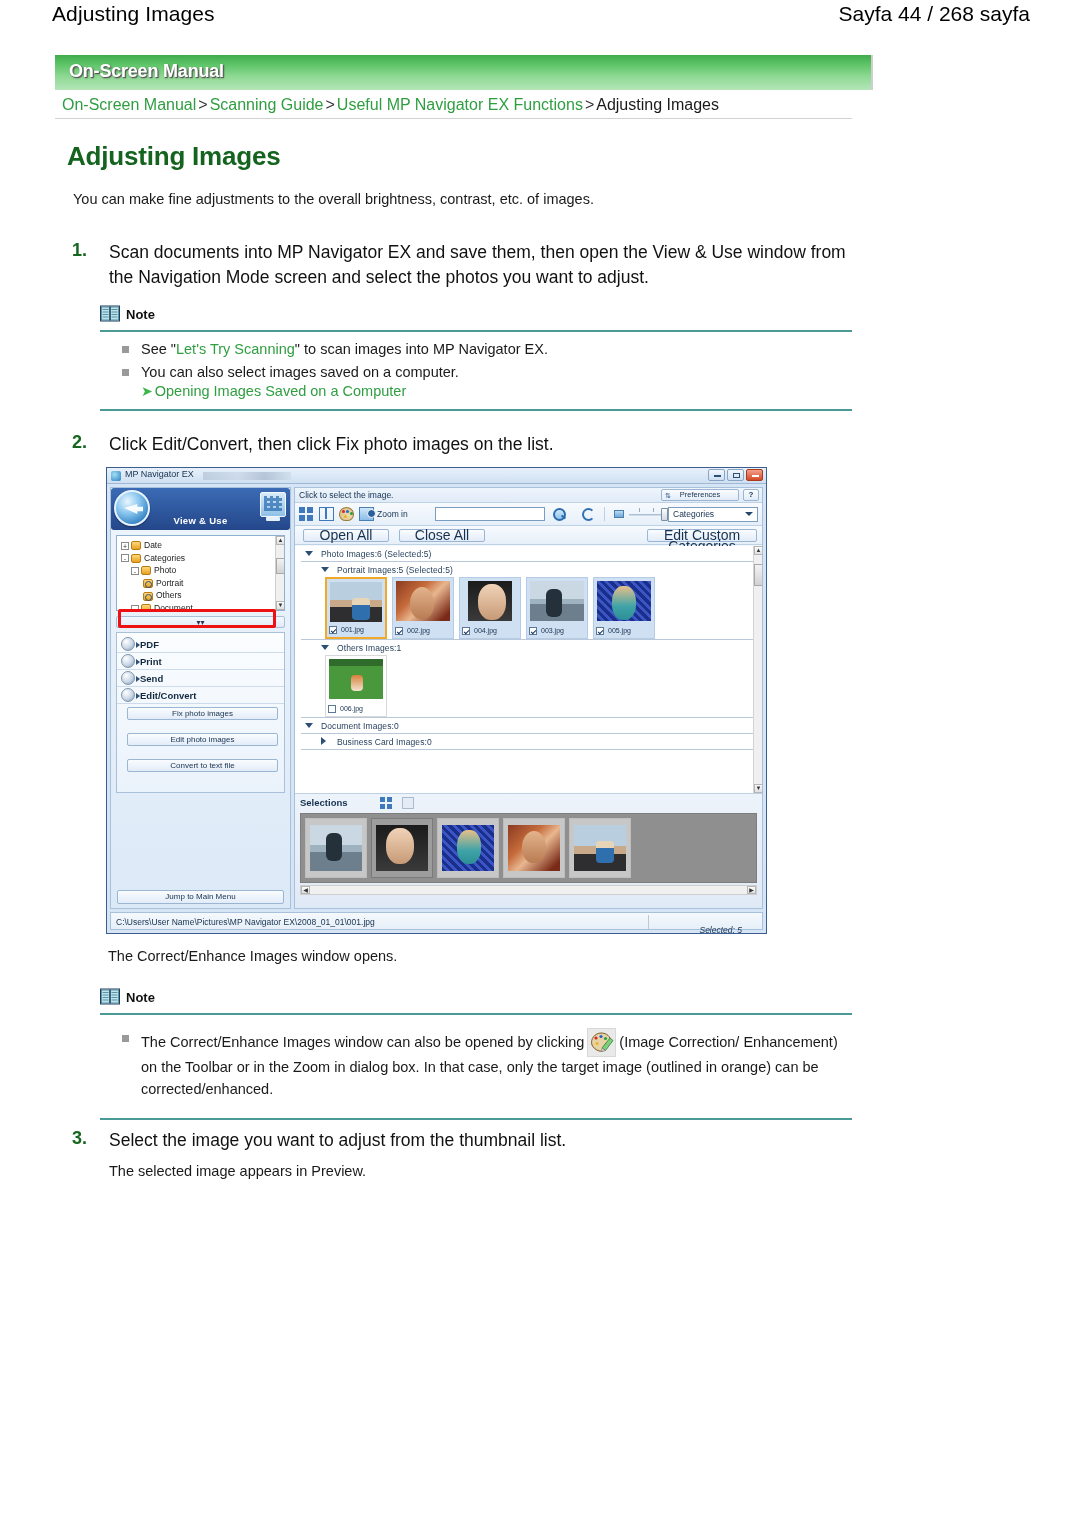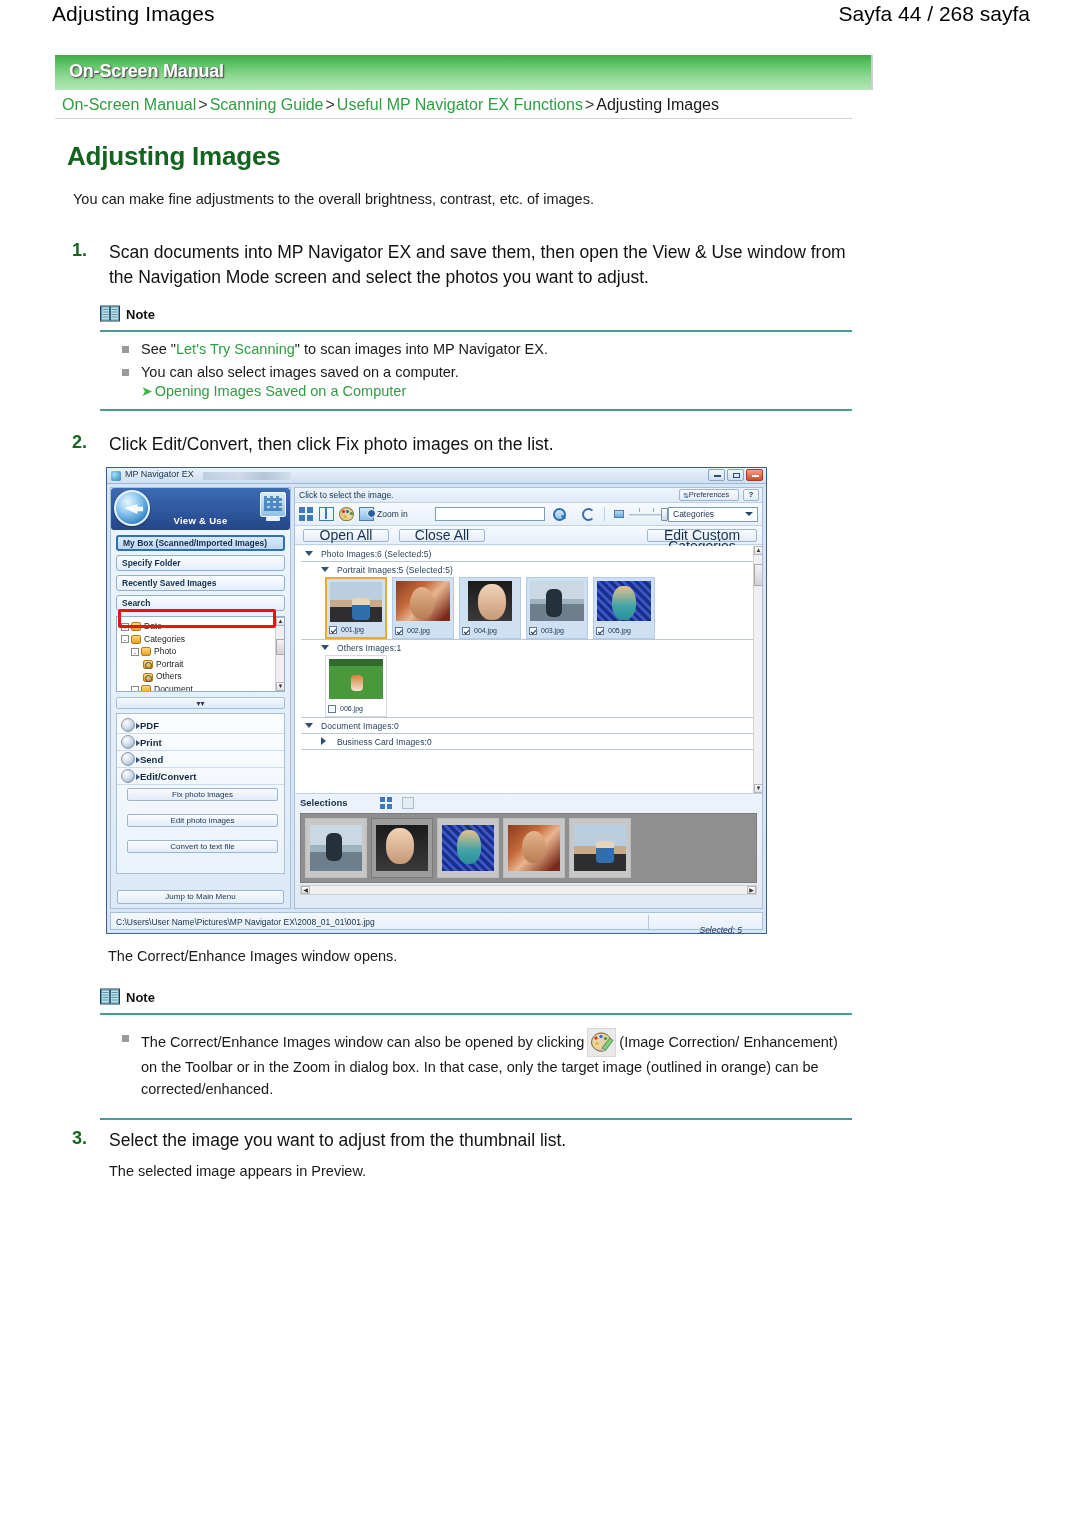--- a/index.html
+++ b/index.html
@@ -308,21 +308,21 @@
   .rpanel {
     position:absolute; left:187px; top:19px; right:3px; bottom:24px;
     background:#f3f7fc; border:1px solid #a9c0da;
   }
   .rhint {
     position:relative; height:15px; background:linear-gradient(180deg,#eef5fc,#e0ebf7);
     border-bottom:1px solid #bed2e6; font-size:8.5px; color:#13304f;
     padding-left:4px; line-height:14px;
   }
   .rhint .prefs {
-    position:absolute; right:23px; top:1px; width:60px; height:12px;
+    position:absolute; right:23px; top:1px; width:78px; height:12px;
     border:1px solid #9ab6d2; border-radius:2px;
     background:linear-gradient(180deg,#fafcff,#e2ecf8);
     font-size:7.5px; color:#16314f; text-align:center; line-height:10px;
   }
   .rhint .prefs .updn { position:absolute; left:3px; top:1px; font-size:7px; color:#2b5a8c; }
   .rhint .qbtn {
     position:absolute; right:3px; top:1px; width:16px; height:12px;
     border:1px solid #9ab6d2; border-radius:2px;
     background:linear-gradient(180deg,#fafcff,#e2ecf8);
     font-size:8px; font-weight:bold; color:#16314f; text-align:center; line-height:10px;
@@ -627,26 +627,20 @@
 
   <div class="lpanel">
     <div class="vu-head">
       <div class="globe"></div>
       <div class="vu-label">View &amp; Use</div>
       <div class="monitor">
           <i></i>
         </div>
     </div>
 
-    <div class="navbtns">
-      <div class="navbtn sel">My Box (Scanned/Imported Images)</div>
-      <div class="navbtn">Specify Folder</div>
-      <div class="navbtn">Recently Saved Images</div>
-      <div class="navbtn">Search</div>
-    </div>
 
     <div class="treebox">
       <div class="tree">
         <div class="tnode"><span class="pm">+</span><span class="folder"></span><span>Date</span></div>
         <div class="tnode"><span class="pm">-</span><span class="folder"></span><span>Categories</span></div>
         <div class="tnode i1"><span class="pm">-</span><span class="folder"></span><span>Photo</span></div>
         <div class="tnode i2"><span class="magf"></span><span>Portrait</span></div>
         <div class="tnode i2"><span class="magf"></span><span>Others</span></div>
         <div class="tnode i1"><span class="pm">-</span><span class="folder"></span><span>Document</span></div>
       </div>

